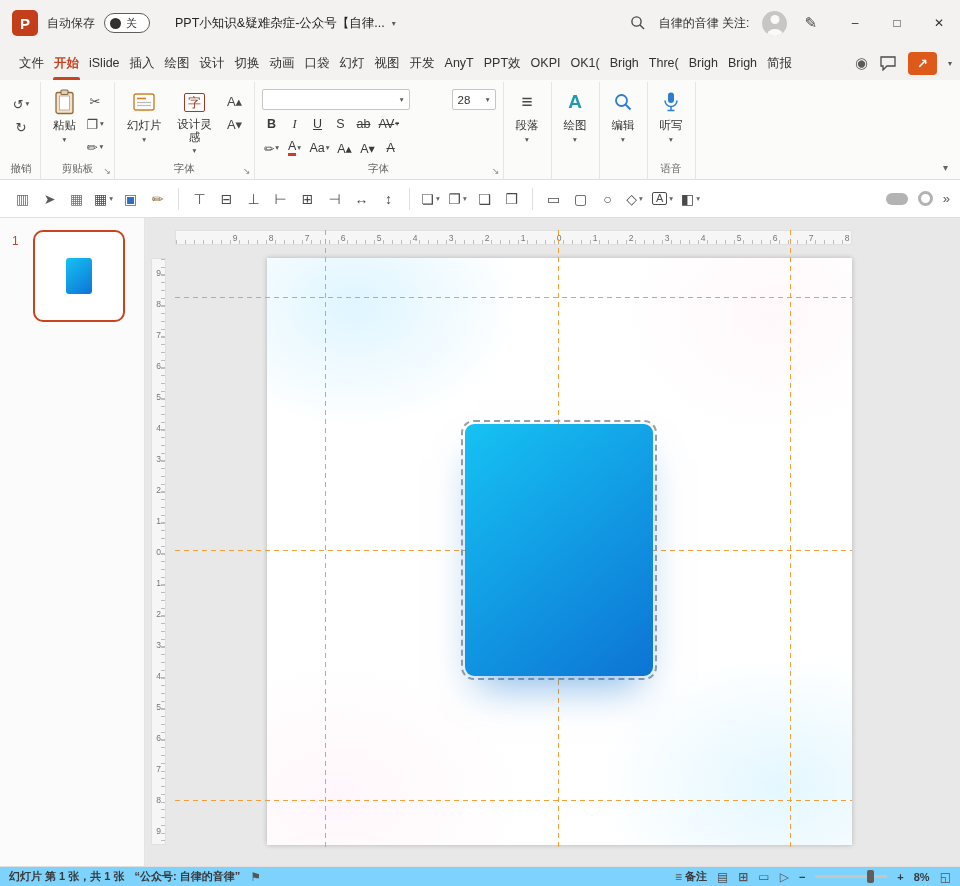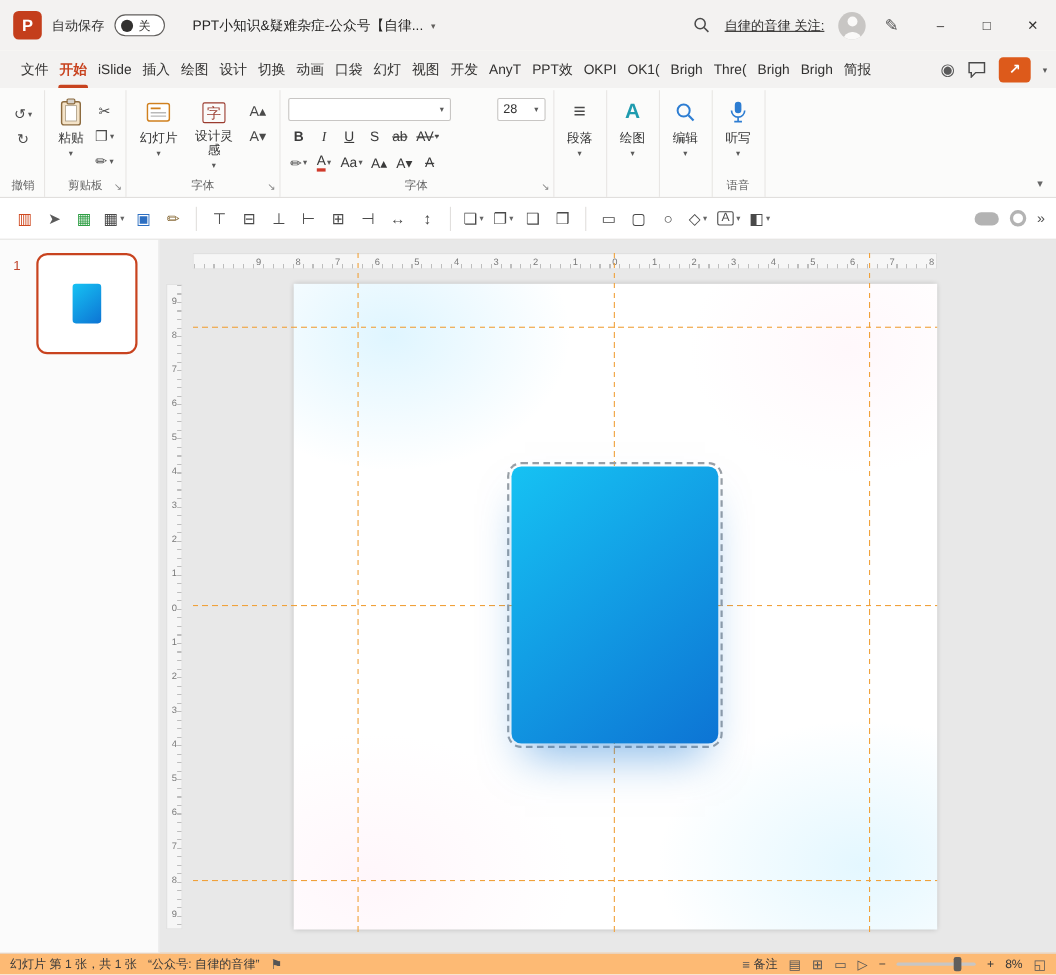--- a/index.html
+++ b/index.html
@@ -12,21 +12,21 @@
               display:flex; align-items:center; justify-content:center; font-size:15px; flex:0 0 auto; }
   .ts-label { font-size:12px; color:#323130; white-space:nowrap; }
   .toggle { min-width:46px; height:20px; border:1px solid #605e5c; border-radius:10px; background:#fff;
             display:flex; align-items:center; gap:5px; padding:0 5px; }
   .knob { width:11px; height:11px; border-radius:50%; background:#323130; }
   .tg-label { font-size:11px; color:#323130; }
   .filename { margin-left:16px; display:flex; gap:7px; align-items:center; font-size:12.5px; color:#252423; white-space:nowrap; }
   .caret { font-size:8px; color:#605e5c; }
   .tb-spacer { flex:1; }
   .icon-btn { display:flex; align-items:center; justify-content:center; color:#4a4a4a; }
-  .account { font-size:12px; color:#323130; white-space:nowrap; margin:0 4px;text-decoration:underline; }
+  .account { font-size:12px; color:#323130; white-space:nowrap; margin:0 4px; }
   .avatar { width:25px; height:25px; border-radius:50%; background:#c8c6c4; position:relative; overflow:hidden; flex:0 0 auto; }
   .avatar::before { content:""; position:absolute; top:4px; left:50%; transform:translateX(-50%); width:9px; height:9px; border-radius:50%; background:#faf9f8; }
   .avatar::after { content:""; position:absolute; bottom:-3px; left:50%; transform:translateX(-50%); width:17px; height:10px; border-radius:8px 8px 0 0; background:#faf9f8; }
   .pen-glyph { font-size:15px; color:#4a4a4a; margin:0 8px; }
   .winbtns { display:flex; height:46px; }
   .winbtn { width:42px; display:flex; align-items:center; justify-content:center; font-size:12px; color:#323130; }
 
   
   .tabrow { height:34px; display:flex; align-items:stretch; background:#f3f2f1; padding-left:14px; }
   #tabs { display:flex; }
@@ -106,21 +106,21 @@
              background-image:repeating-linear-gradient(180deg,#f0a13a 0 5px,transparent 5px 9px); }
   .guide-h { position:absolute; left:30px; width:677px; height:1px; z-index:4;
              background-image:repeating-linear-gradient(90deg,#f0a13a 0 5px,transparent 5px 9px); }
   .sel { position:absolute; left:316px; top:202px; width:196px; height:260px; border:2px dashed #9aa0a6; border-radius:13px; z-index:6;
          display:flex; align-items:center; justify-content:center; }
   .shape { width:188px; height:252px; border-radius:9px;
            background:linear-gradient(140deg,#16c2f3 0%,#0fa0e8 45%,#0d74d4 100%);
            box-shadow:0 22px 38px -12px rgba(13,116,212,.5); }
 
   
-  .statusbar { height:20px; background:#fdba74; border-top:1px solid #e1dfdd; display:flex; align-items:center; padding:0 9px; gap:10px; font-size:11px; color:#3a3a3a; }
+  .statusbar { height:20px; background:#7dd3fc; border-top:1px solid #e1dfdd; display:flex; align-items:center; padding:0 9px; gap:10px; font-size:11px; color:#3a3a3a;font-weight:bold; }
   .sb-right { margin-left:auto; display:flex; align-items:center; gap:10px; }
   .sb-icon { font-size:12px; color:#555; }
   .sb-item { display:flex; align-items:center; gap:3px; }
   .zoomtrack { width:72px; height:3px; background:#c8c6c4; position:relative; border-radius:2px; }
   .zoomthumb { position:absolute; left:72%; top:-5px; width:7px; height:13px; background:#605e5c; border-radius:2px; }
 </style>
 </head>
 <body>
 
 <div class="titlebar">

